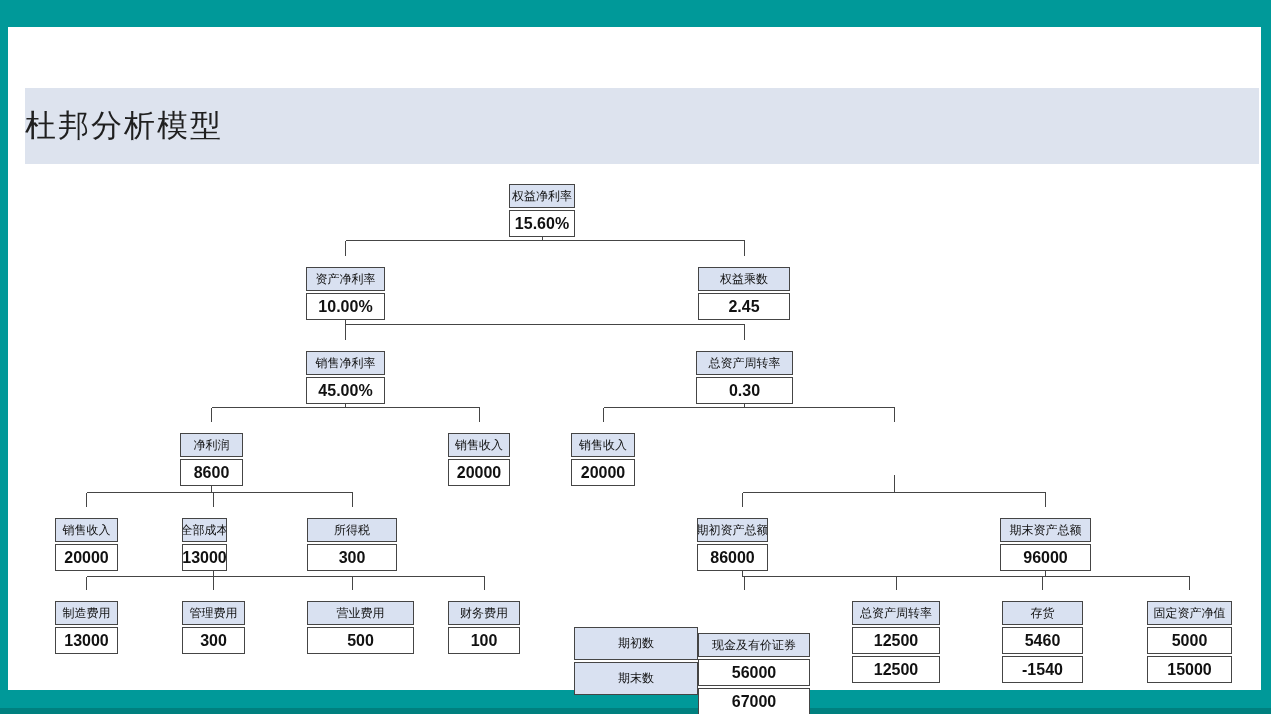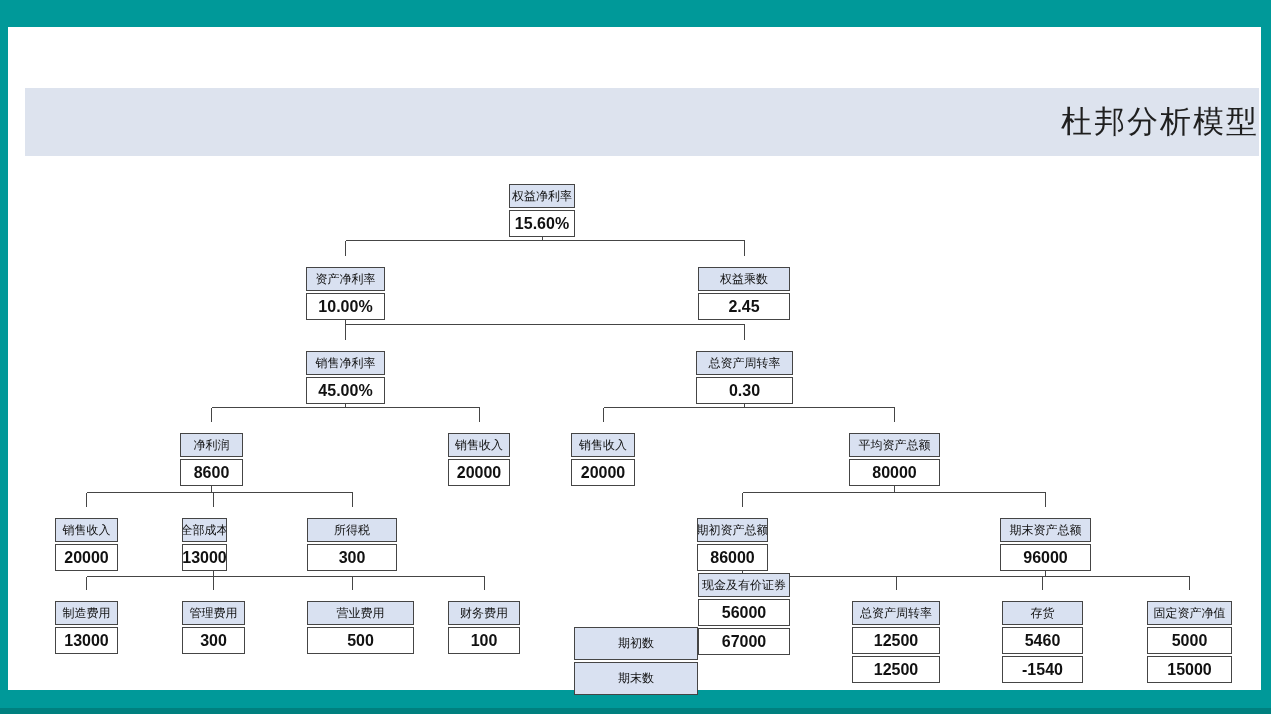--- a/index.html
+++ b/index.html
@@ -3,22 +3,22 @@
 <meta charset="utf-8">
 <style>
   html,body{margin:0;padding:0;background:#555;}
   #canvas{
     position:relative;width:1271px;height:714px;overflow:hidden;
     background:#009999;
     font-family:"Liberation Sans","DejaVu Sans",sans-serif;
   }
   #page{position:absolute;left:8px;top:27px;width:1253px;height:663px;background:#ffffff;}
   #title-band{
-    position:absolute;left:25px;top:88px;width:1234px;height:68px;
-    background:#DDE3EE;display:flex;align-items:center;justify-content:flex-end;
+    position:absolute;left:25px;top:88px;width:1234px;height:76px;
+    background:#DDE3EE;display:flex;align-items:center;justify-content:flex-start;
   }
   #title{
     font-family:"DejaVu Serif","Liberation Serif",serif;
     font-size:31px;color:#1f1f1f;letter-spacing:2px;
   }
   #bottom-accent{position:absolute;left:0;top:708px;width:1271px;height:6px;background:#00807F;}
   #connectors{position:absolute;left:0;top:0;pointer-events:none;}
   .node{position:absolute;}
   .cell{
     box-sizing:border-box;border:1px solid #454545;
@@ -81,24 +81,20 @@
     <div class="cell val">8600</div>
   </div>
   <div class="node" style="left:448px;top:422px;width:62px">
     <div class="cell hd">销售收入</div>
     <div class="cell val">20000</div>
   </div>
   <div class="node" style="left:571px;top:422px;width:64px">
     <div class="cell hd">销售收入</div>
     <div class="cell val">20000</div>
   </div>
-  <div class="node" style="left:849px;top:422px;width:91px">
-    <div class="cell hd">平均资产总额</div>
-    <div class="cell val">80000</div>
-  </div>
 
   <div class="node" style="left:55px;top:507px;width:63px">
     <div class="cell hd">销售收入</div>
     <div class="cell val">20000</div>
   </div>
   <div class="node" style="left:182px;top:507px;width:45px">
     <div class="cell hd">全部成本</div>
     <div class="cell val">13000</div>
   </div>
   <div class="node" style="left:307px;top:507px;width:90px">
@@ -128,21 +124,21 @@
   </div>
   <div class="node" style="left:448px;top:590px;width:72px">
     <div class="cell hd">财务费用</div>
     <div class="cell val">100</div>
   </div>
 
   <div class="node" style="left:574px;top:616px;width:124px">
     <div class="cell hd rowlab">期初数</div>
     <div class="cell hd rowlab">期末数</div>
   </div>
-  <div class="node" style="left:698px;top:562px;width:92px">
+  <div class="node" style="left:698px;top:622px;width:112px">
     <div class="cell hd">现金及有价证券</div>
     <div class="cell val">56000</div>
     <div class="cell val">67000</div>
   </div>
   <div class="node" style="left:852px;top:590px;width:88px">
     <div class="cell hd">总资产周转率</div>
     <div class="cell val">12500</div>
     <div class="cell val">12500</div>
   </div>
   <div class="node" style="left:1002px;top:590px;width:81px">

